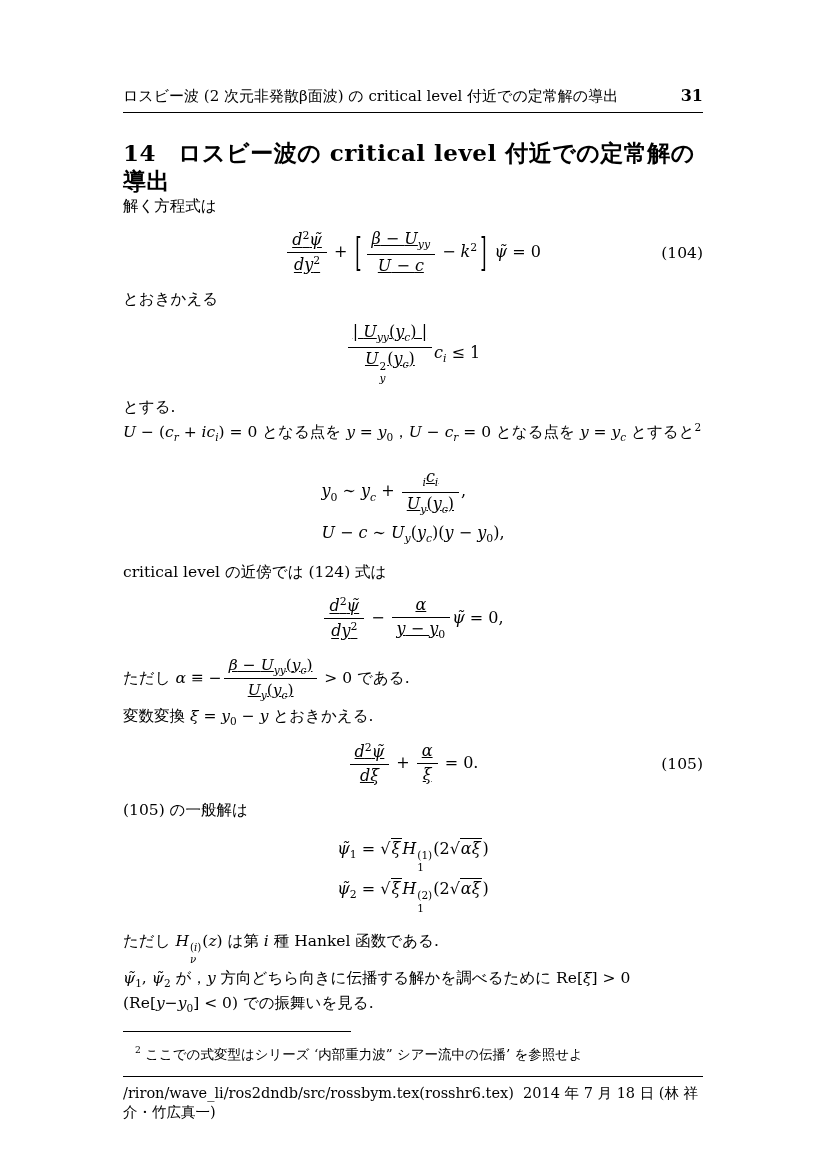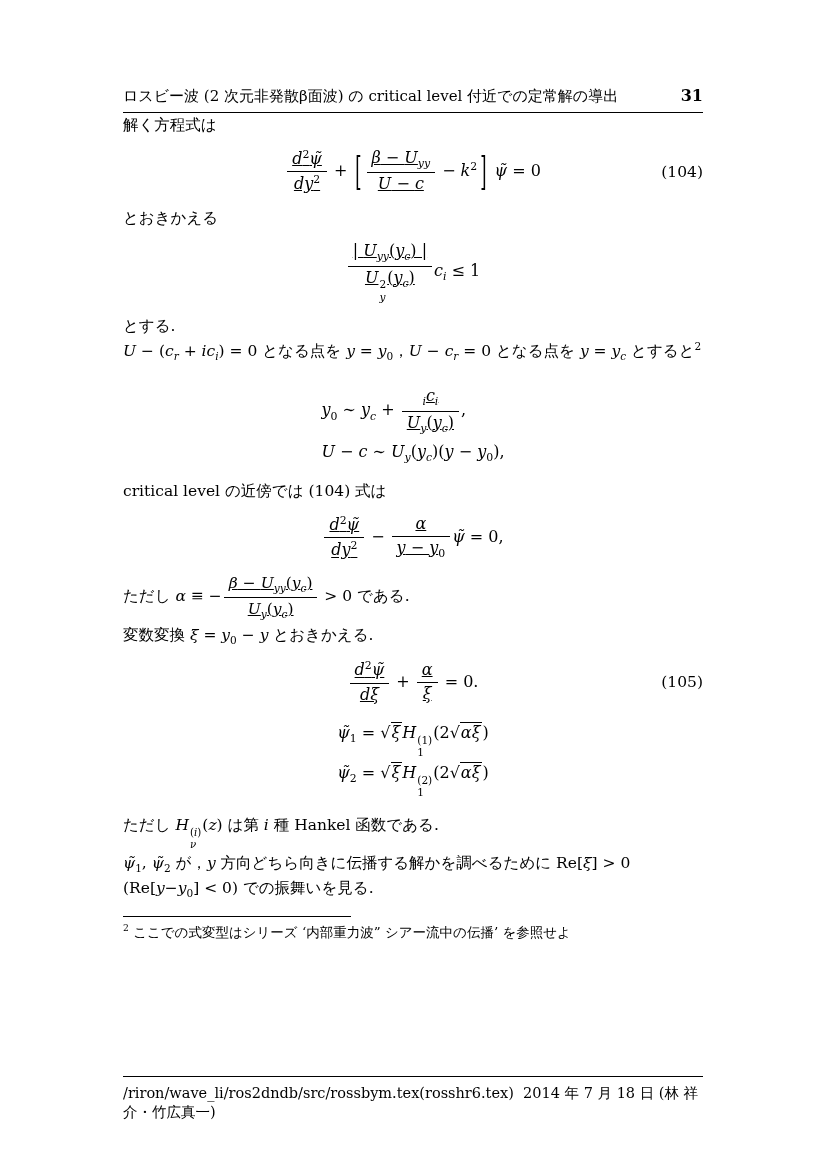--- a/index.html
+++ b/index.html
@@ -81,39 +81,42 @@
     font-size:66%; line-height:1.15; vertical-align:-0.55em;
     margin-left:1px; margin-right:1px;
   }
   .ss span { display:block; }
   .sqrt .ol, .ol { border-top:1px solid #000; padding:0 2px 0 1px; }
   
   .footnote-rule {
     width:228px; border:0; border-top:1px solid #000;
     margin:14px 0 5px 0;
   }
-  .footnote { font-size:13.5px; line-height:1.4; margin:0; }
+  .footnote { font-size:13.5px; line-height:1.4; margin:12px; }
   
   .footer {
     position:absolute; left:123px; right:123px; top:1076px;
     border-top:1.5px solid #000;
     padding-top:7px;
     font-size:14.5px; line-height:1.3;
   }
 </style>
 </head>
 <body>
 
 <div class="page">
 
   <div class="header">
     <span>ロスビー波 (2 次元非発散β面波) の critical level 付近での定常解の導出</span>
     <span class="pageno">31</span>
   </div>
 
+  <h1 class="section-title">
+    <span class="secno">14</span><span>ロスビー波の critical level 付近での定常解の導出</span>
+  </h1>
 
   <p class="body mt26">解く方程式は</p>
 
   <div class="eq-row tall">
     <span><span class="frac"><span class="num"><i>d</i><sup>2</sup><i>ψ̃</i></span><span class="den"><i>dy</i><sup>2</sup></span></span><span class="op">+</span><span class="tbr">[</span><span class="frac"><span class="num"><i>β</i> − <i>U</i><sub><i>yy</i></sub></span><span class="den"><i>U</i> − <i>c</i></span></span><span class="op">−</span><i>k</i><sup>2</sup><span class="tbr">]</span> <i>ψ̃</i> = 0</span>
     <span class="eq-num">(104)</span>
   </div>
 
   <p class="body mt0">とおきかえる</p>
 
@@ -128,35 +131,36 @@
 
   <p class="body mt14"><i>U</i> − (<i>c</i><sub><i>r</i></sub> + <i>ic</i><sub><i>i</i></sub>) = 0 となる点を <i>y</i> = <i>y</i><sub>0</sub>，<i>U</i> − <i>c</i><sub><i>r</i></sub> = 0 となる点を <i>y</i> = <i>y</i><sub><i>c</i></sub> とすると<sup>2</sup></p>
 
   <div class="eq-row" style="margin-top:16px;">
     <span class="eq-lines">
       <span class="eq-line"><i>y</i><sub>0</sub> ∼ <i>y</i><sub><i>c</i></sub> + <span class="frac"><span class="num"><sub><i>i</i></sub><i>c</i><sub><i>i</i></sub></span><span class="den"><i>U</i><sub><i>y</i></sub>(<i>y</i><sub><i>c</i></sub>)</span></span>,</span>
       <span class="eq-line"><i>U</i> − <i>c</i> ∼ <i>U</i><sub><i>y</i></sub>(<i>y</i><sub><i>c</i></sub>)(<i>y</i> − <i>y</i><sub>0</sub>),</span>
     </span>
   </div>
 
-  <p class="body mt6">critical level の近傍では (104) 式は</p>
+  <p class="body mt6">critical level の近傍では (124) 式は</p>
 
   <div class="eq-row tall">
     <span><span class="frac"><span class="num"><i>d</i><sup>2</sup><i>ψ̃</i></span><span class="den"><i>dy</i><sup>2</sup></span></span><span class="op">−</span><span class="frac"><span class="num"><i>α</i></span><span class="den"><i>y</i> − <i>y</i><sub>0</sub></span></span><i>ψ̃</i> = 0,</span>
   </div>
 
   <p class="body mt4">ただし <i>α</i> ≡ −<span class="frac"><span class="num"><i>β</i> − <i>U</i><sub><i>yy</i></sub>(<i>y</i><sub><i>c</i></sub>)</span><span class="den"><i>U</i><sub><i>y</i></sub>(<i>y</i><sub><i>c</i></sub>)</span></span> &gt; 0 である.</p>
 
   <p class="body mt10">変数変換 <i>ξ</i> = <i>y</i><sub>0</sub> − <i>y</i> とおきかえる.</p>
 
   <div class="eq-row tall">
     <span><span class="frac"><span class="num"><i>d</i><sup>2</sup><i>ψ̃</i></span><span class="den"><i>dξ</i></span></span><span class="op">+</span><span class="frac"><span class="num"><i>α</i></span><span class="den"><i>ξ</i></span></span> = 0.</span>
     <span class="eq-num">(105)</span>
   </div>
 
+  <p class="body mt0">(105) の一般解は</p>
 
   <div class="eq-row" style="margin-top:12px;">
     <span class="eq-lines">
       <span class="eq-line"><i>ψ̃</i><sub>1</sub> = <span class="sqrt">√<span class="ol"><i>ξ</i></span></span><i>H</i><span class="ss">
             <span>(1)</span>
             <span>1</span>
           </span>(2<span class="sqrt">√<span class="ol"><i>αξ</i></span></span>)</span>
       <span class="eq-line"><i>ψ̃</i><sub>2</sub> = <span class="sqrt">√<span class="ol"><i>ξ</i></span></span><i>H</i><span class="ss">
             <span>(2)</span>
             <span>1</span>

